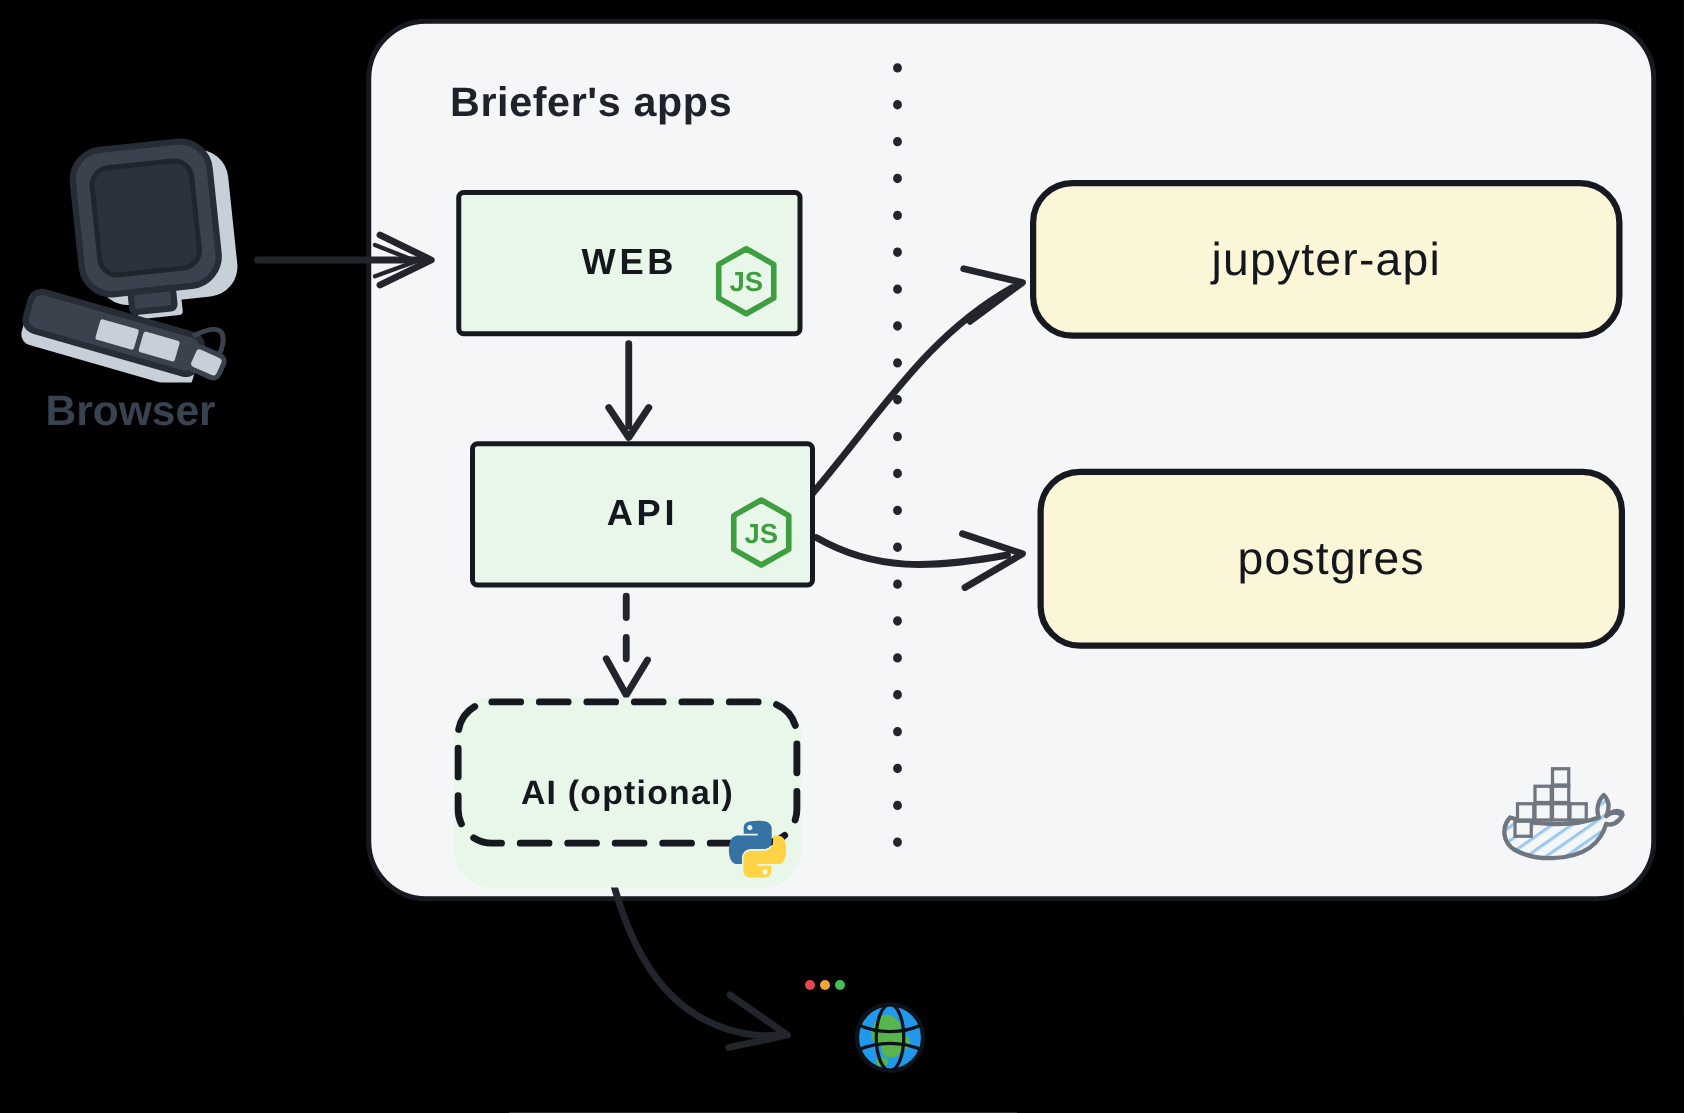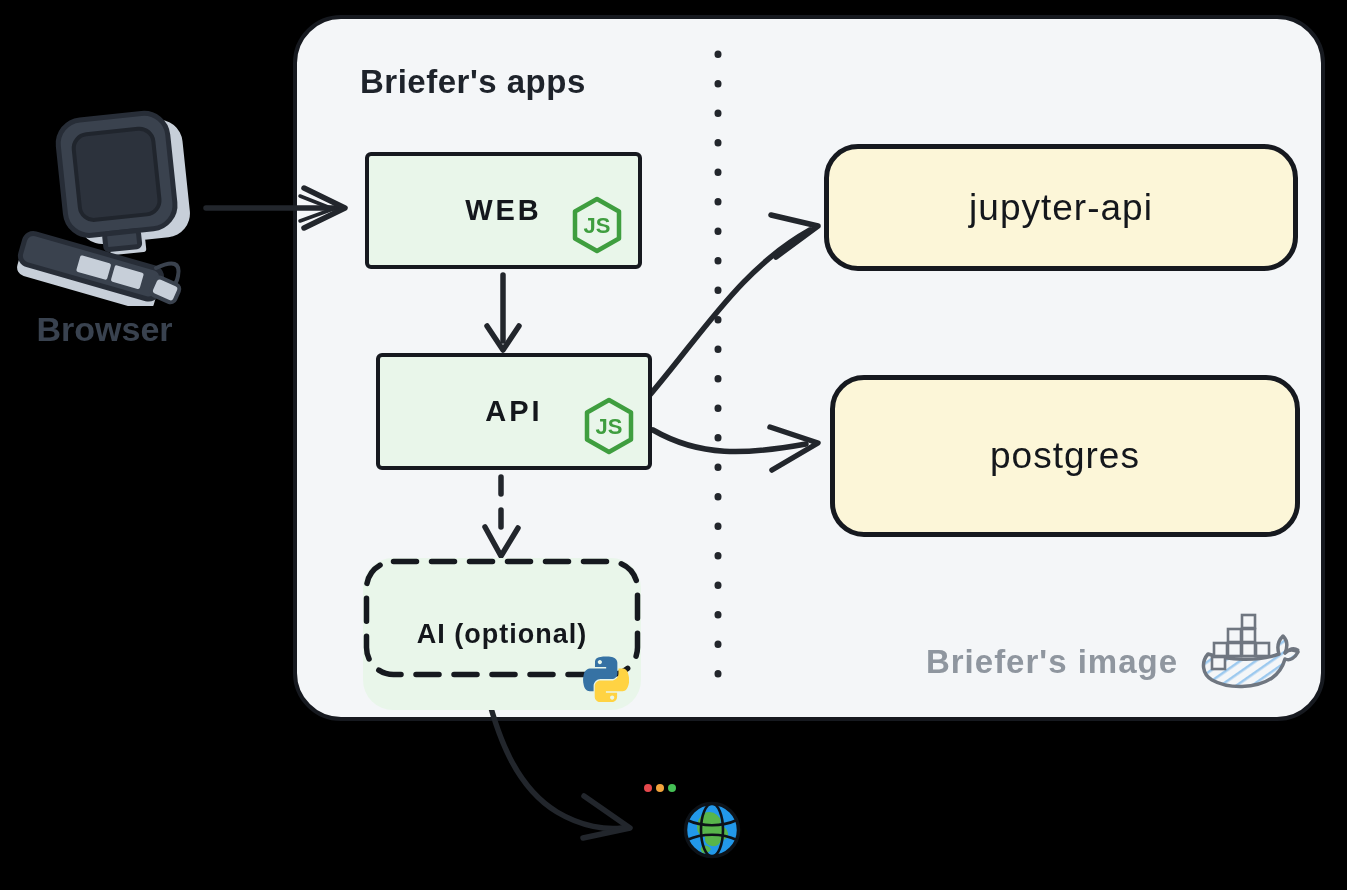--- a/index.html
+++ b/index.html
@@ -33,21 +33,21 @@
     left:363px;top:558px;width:278px;height:152px;
     background:var(--app-box-fill);border-radius:30px;
   }
   #box-ai .box-label{font-weight:bold;font-size:27px;letter-spacing:1px;color:#14171c;}
   .ai-border{position:absolute;left:0;top:0;pointer-events:none;}
   .dep-box{
     background:var(--dep-box-fill);border:5px solid var(--outline);border-radius:34px;
   }
   .dep-box .box-label{font-weight:normal;font-size:37px;letter-spacing:1px;color:#14171c;}
   #box-jupyter{left:824px;top:144px;width:474px;height:127px;}
-  #box-postgres{left:830px;top:375px;width:470px;height:162px;}
+  #box-postgres{left:830px;top:375px;width:470px;height:144px;}
   .runtime-icon{position:absolute;}
   #box-web .runtime-icon{right:16px;bottom:11px;}
   #box-api .runtime-icon{right:14px;bottom:11px;}
   #box-ai .runtime-icon{right:12px;bottom:8px;}
   
   #browser-icon{position:absolute;left:14px;top:108px;}
   #browser-label{
     position:absolute;left:12px;top:310px;width:185px;text-align:center;
     font-weight:bold;font-size:34px;color:var(--browser-text);
   }
@@ -178,21 +178,20 @@
   </div>
 
   <div class="node-box dep-box" id="box-jupyter">
     <span class="box-label">jupyter-api</span>
   </div>
 
   <div class="node-box dep-box" id="box-postgres">
     <span class="box-label">postgres</span>
   </div>
 
-  <div id="image-label">Briefer's image</div>
   <svg id="docker-icon" width="106" height="92" viewBox="0 0 106 92">
     <defs>
       <pattern id="hatch" width="9" height="9" patternUnits="userSpaceOnUse" patternTransform="rotate(55)">
         <rect width="9" height="9" fill="#f4f6f8"></rect>
         <line x1="1" y1="0" x2="1" y2="9" stroke="var(--docker-blue)" stroke-width="3"></line>
       </pattern>
     </defs>
     <path class="whale-hull" d="M10,42 C3,50 4,62 14,68 C30,77 58,77 74,66 C81,61 85,54 87,47 C92,49 97,46 100,40 C95,37 90,38 87,41 C90,34 89,28 85,24 C80,29 79,36 81,42 C60,50 30,48 10,42 Z"></path>
     <path class="whale-line" d="M87,41 q7,-7 13,-3"></path>
     <rect class="container-sq" x="14" y="45" width="13" height="12"></rect>

